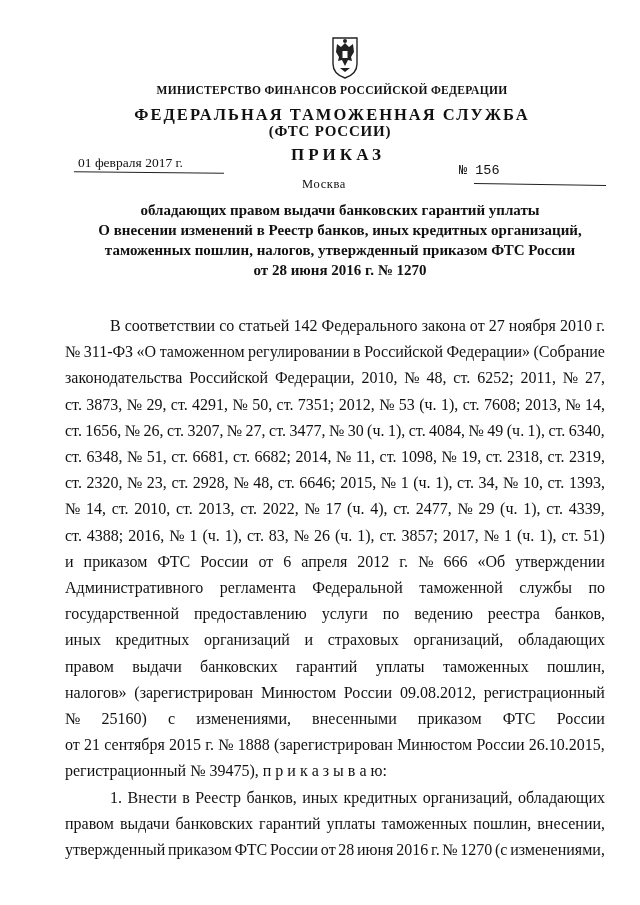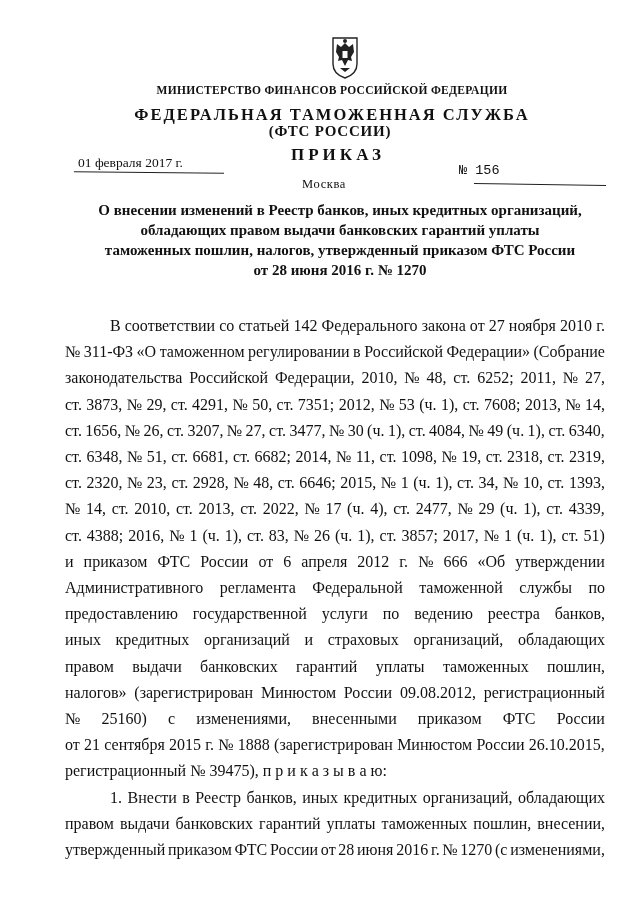--- a/index.html
+++ b/index.html
@@ -152,22 +152,22 @@
 
   <div class="date">01 февраля 2017 г.</div>
   <div class="date-underline"></div>
 
   <div class="number">№ 156</div>
   <div class="number-underline"></div>
 
   <div class="center-line city">Москва</div>
 
   <div class="title">
+    <div>обладающих правом выдачи банковских гарантий уплаты</div>
     <div>О внесении изменений в Реестр банков, иных кредитных организаций,</div>
-    <div>обладающих правом выдачи банковских гарантий уплаты</div>
     <div>таможенных пошлин, налогов, утвержденный приказом ФТС России</div>
     <div>от 28 июня 2016 г. № 1270</div>
   </div>
 
   <div class="body">
     <div class="line indent justify">
         <span>В</span>
         <span>соответствии</span>
         <span>со</span>
         <span>статьей</span>
@@ -357,22 +357,22 @@
       </div>
     <div class="line justify">
         <span>Административного</span>
         <span>регламента</span>
         <span>Федеральной</span>
         <span>таможенной</span>
         <span>службы</span>
         <span>по</span>
       </div>
     <div class="line justify">
+        <span>государственной</span>
         <span>предоставлению</span>
-        <span>государственной</span>
         <span>услуги</span>
         <span>по</span>
         <span>ведению</span>
         <span>реестра</span>
         <span>банков,</span>
       </div>
     <div class="line justify">
         <span>иных</span>
         <span>кредитных</span>
         <span>организаций</span>

